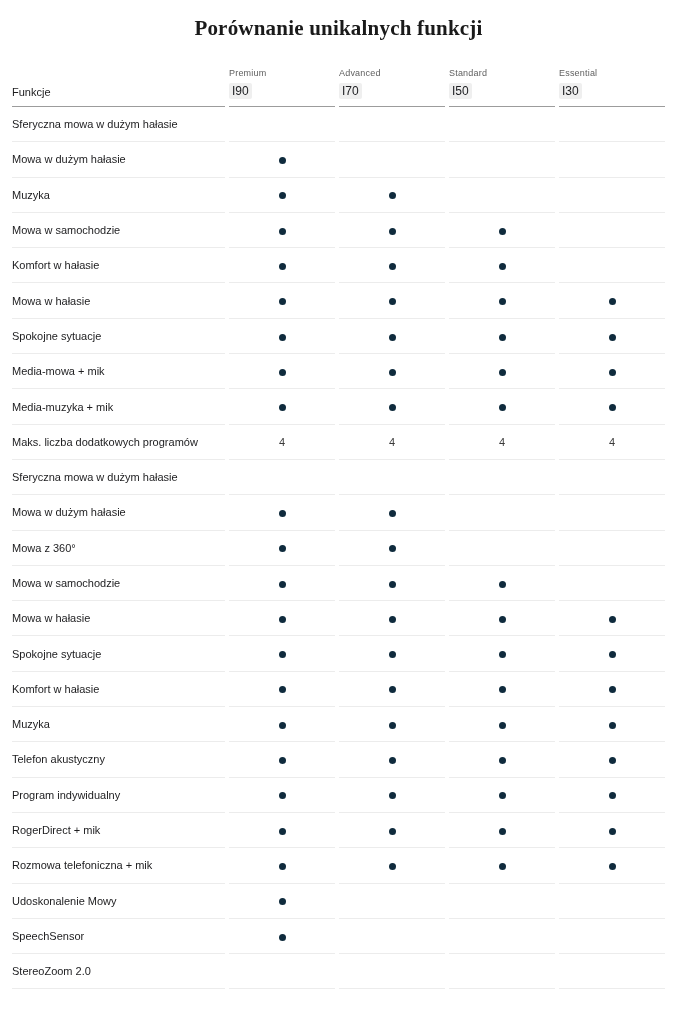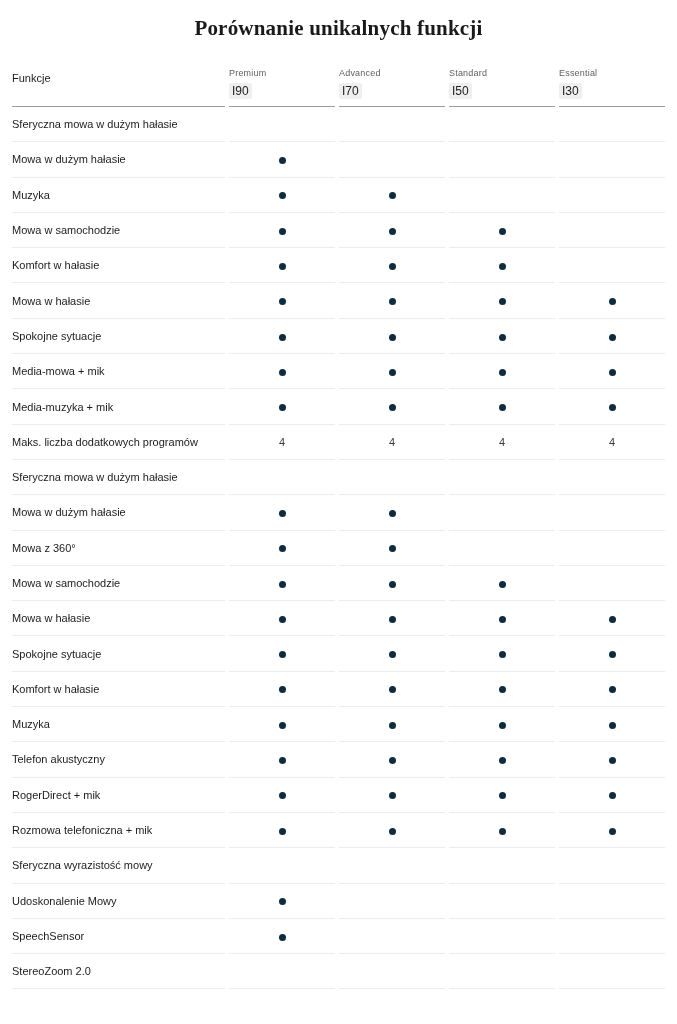--- a/index.html
+++ b/index.html
@@ -27,21 +27,21 @@
     table-layout:fixed;width:661px;margin:27px 0 0 8px;
   }
   col.feature-col{width:213px;}
   col.prod-col{width:106px;}
   thead th{
     vertical-align:bottom;text-align:left;font-weight:normal;
     border-bottom:1px solid var(--header-border);
     padding:0 0 7px 0;
     margin-top:32px;
   }
-  th.feature-head{font-size:11px;color:var(--label-text);padding-bottom:22px;}
+  th.feature-head{font-size:11px;color:var(--label-text);padding-bottom:8px;}
   .tier{font-size:9px;color:var(--tier-text);margin-bottom:3px;letter-spacing:0.2px;}
   .model{
     font-size:12px;color:#202124;background:var(--chip-bg);
     display:inline-block;padding:1px 3px;border-radius:2px;text-align:center;
   }
   tbody td{
     height:34.3px;border-bottom:1px solid var(--row-border);
     font-size:11px;vertical-align:middle;padding:0;
   }
   td.feature-label,td.section-label{text-align:left;color:var(--label-text);}
@@ -214,39 +214,39 @@
           <td class="value-cell"><span class="dot"></span></td>
         </tr>
         <tr>
           <td class="feature-label">Telefon akustyczny</td>
           <td class="value-cell"><span class="dot"></span></td>
           <td class="value-cell"><span class="dot"></span></td>
           <td class="value-cell"><span class="dot"></span></td>
           <td class="value-cell"><span class="dot"></span></td>
         </tr>
         <tr>
+          <td class="feature-label">Program indywidualny</td>
+          <td class="value-cell"><span class="dot"></span></td>
+          <td class="value-cell"><span class="dot"></span></td>
+          <td class="value-cell"><span class="dot"></span></td>
+          <td class="value-cell"><span class="dot"></span></td>
+        </tr>
+        <tr>
           <td class="feature-label">RogerDirect + mik</td>
           <td class="value-cell"><span class="dot"></span></td>
           <td class="value-cell"><span class="dot"></span></td>
           <td class="value-cell"><span class="dot"></span></td>
           <td class="value-cell"><span class="dot"></span></td>
         </tr>
         <tr>
           <td class="feature-label">Rozmowa telefoniczna + mik</td>
           <td class="value-cell"><span class="dot"></span></td>
           <td class="value-cell"><span class="dot"></span></td>
           <td class="value-cell"><span class="dot"></span></td>
           <td class="value-cell"><span class="dot"></span></td>
-        </tr>
-        <tr>
-          <td class="section-label">Sferyczna wyrazistość mowy</td>
-          <td class="value-cell"></td>
-          <td class="value-cell"></td>
-          <td class="value-cell"></td>
-          <td class="value-cell"></td>
         </tr>
         <tr>
           <td class="feature-label">Udoskonalenie Mowy</td>
           <td class="value-cell"><span class="dot"></span></td>
           <td class="value-cell"></td>
           <td class="value-cell"></td>
           <td class="value-cell"></td>
         </tr>
         <tr>
           <td class="feature-label">SpeechSensor</td>

